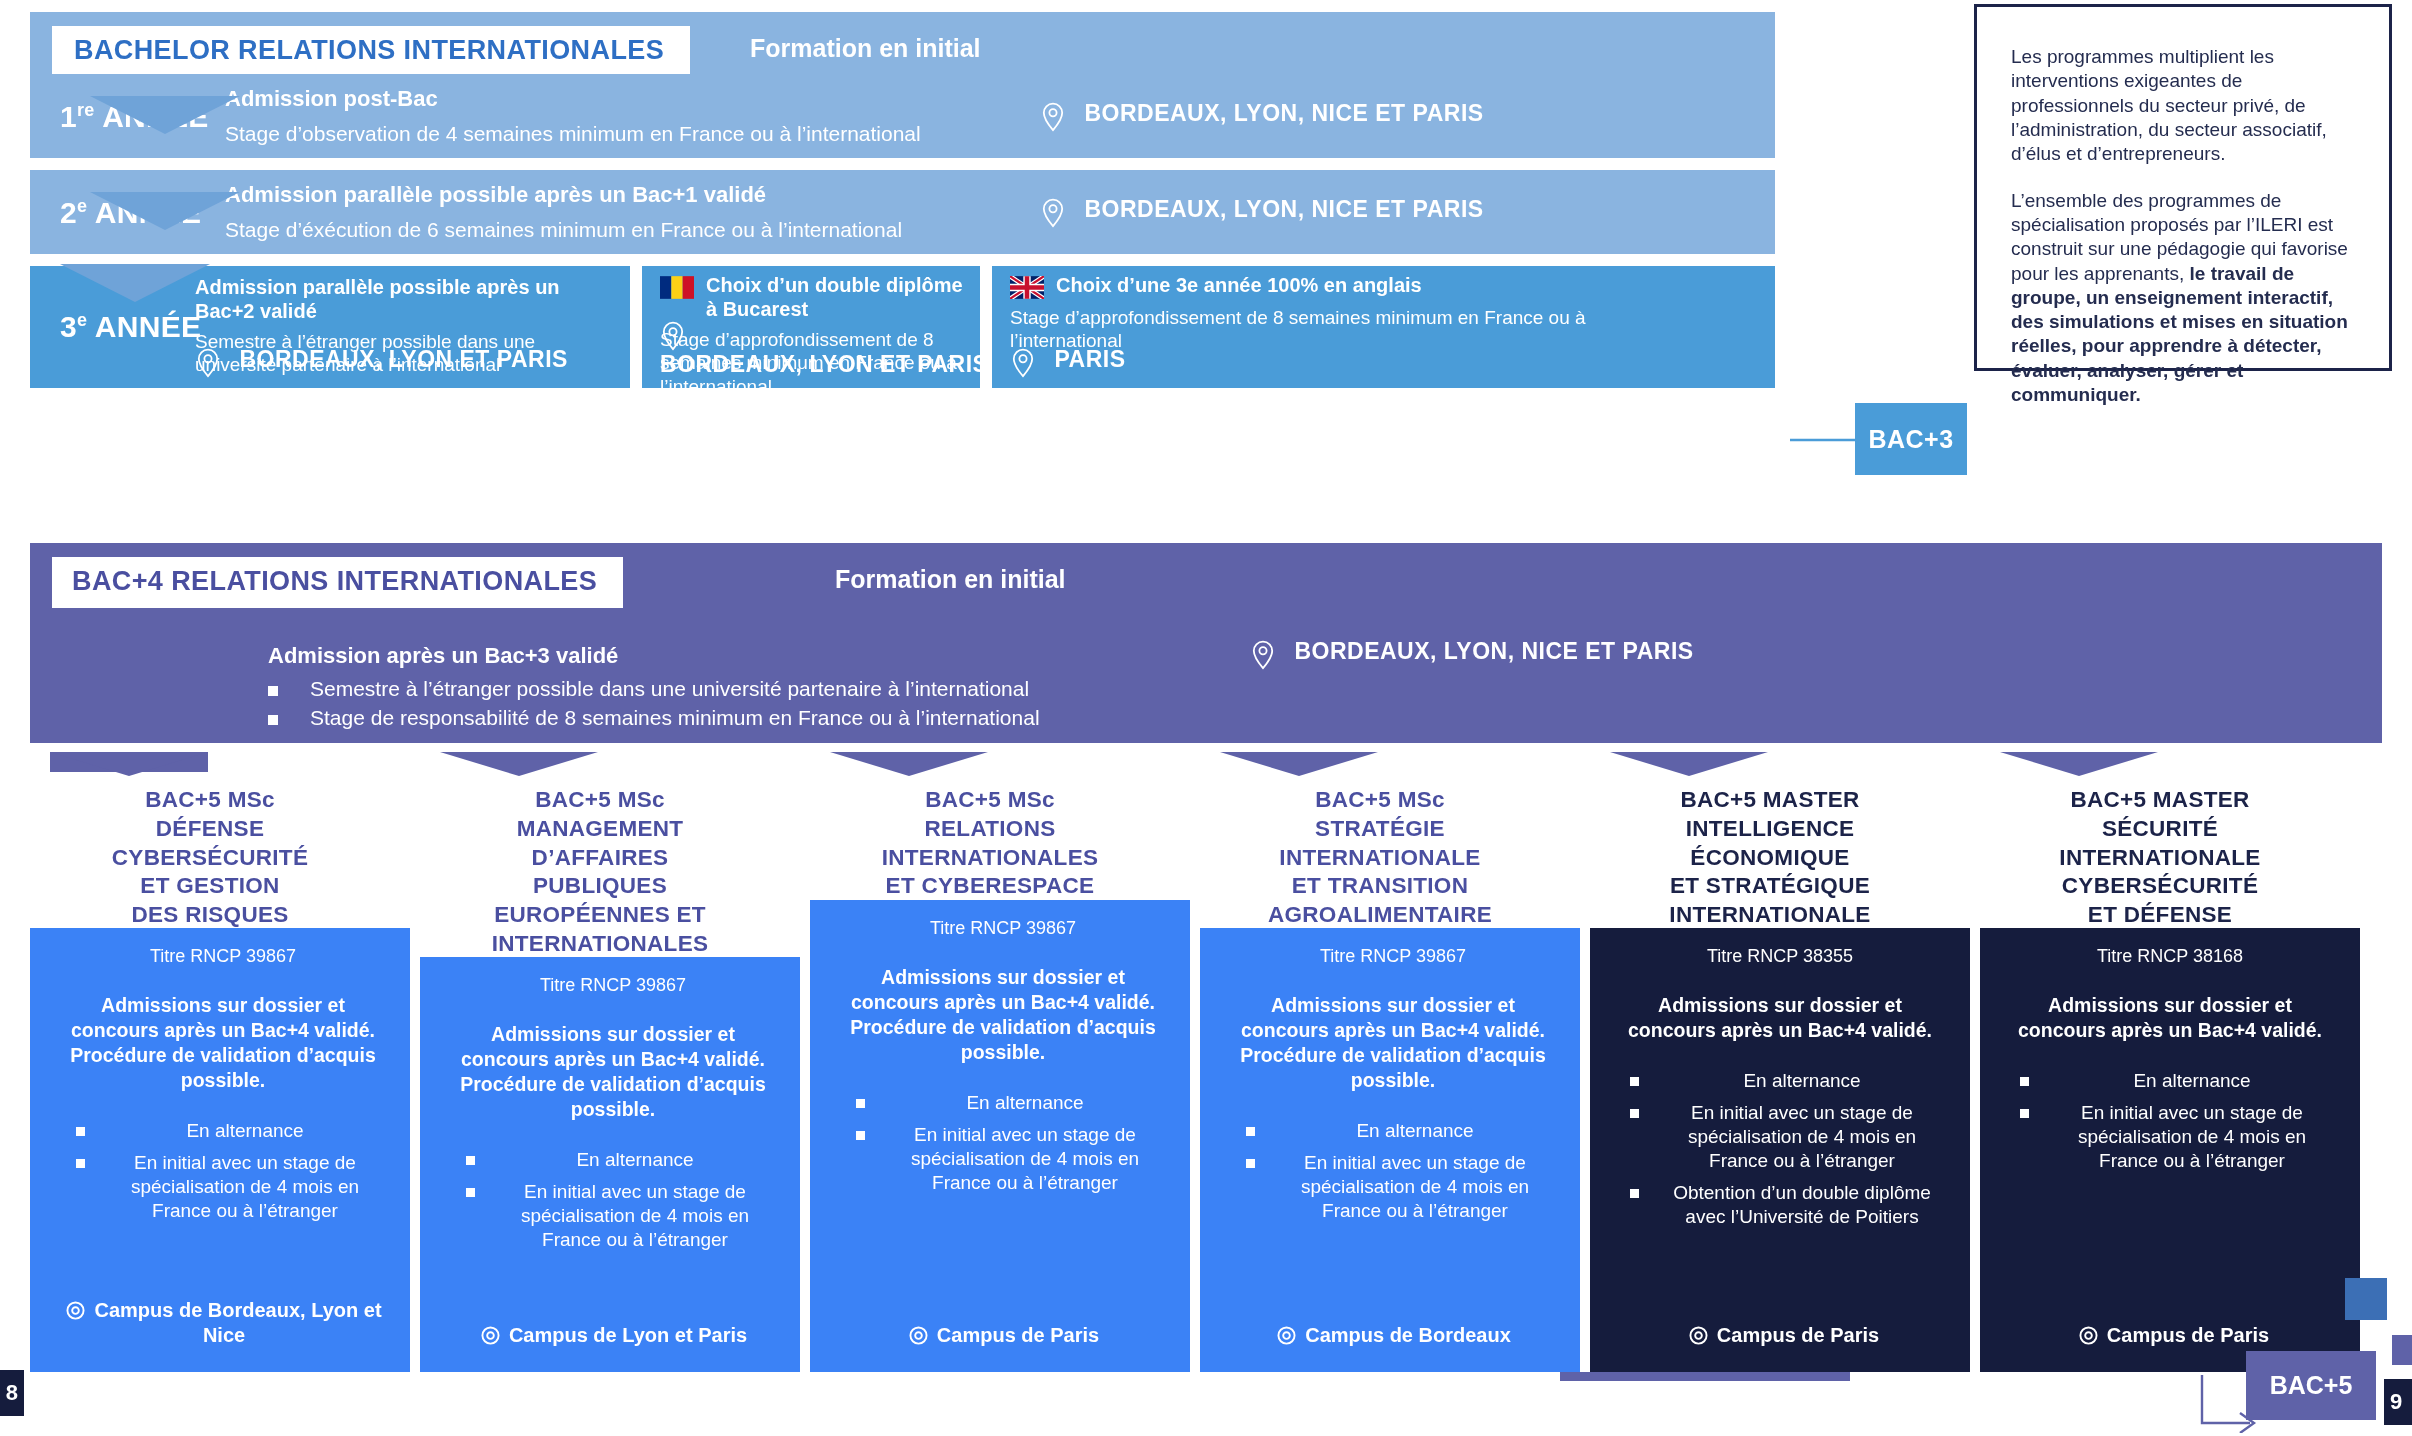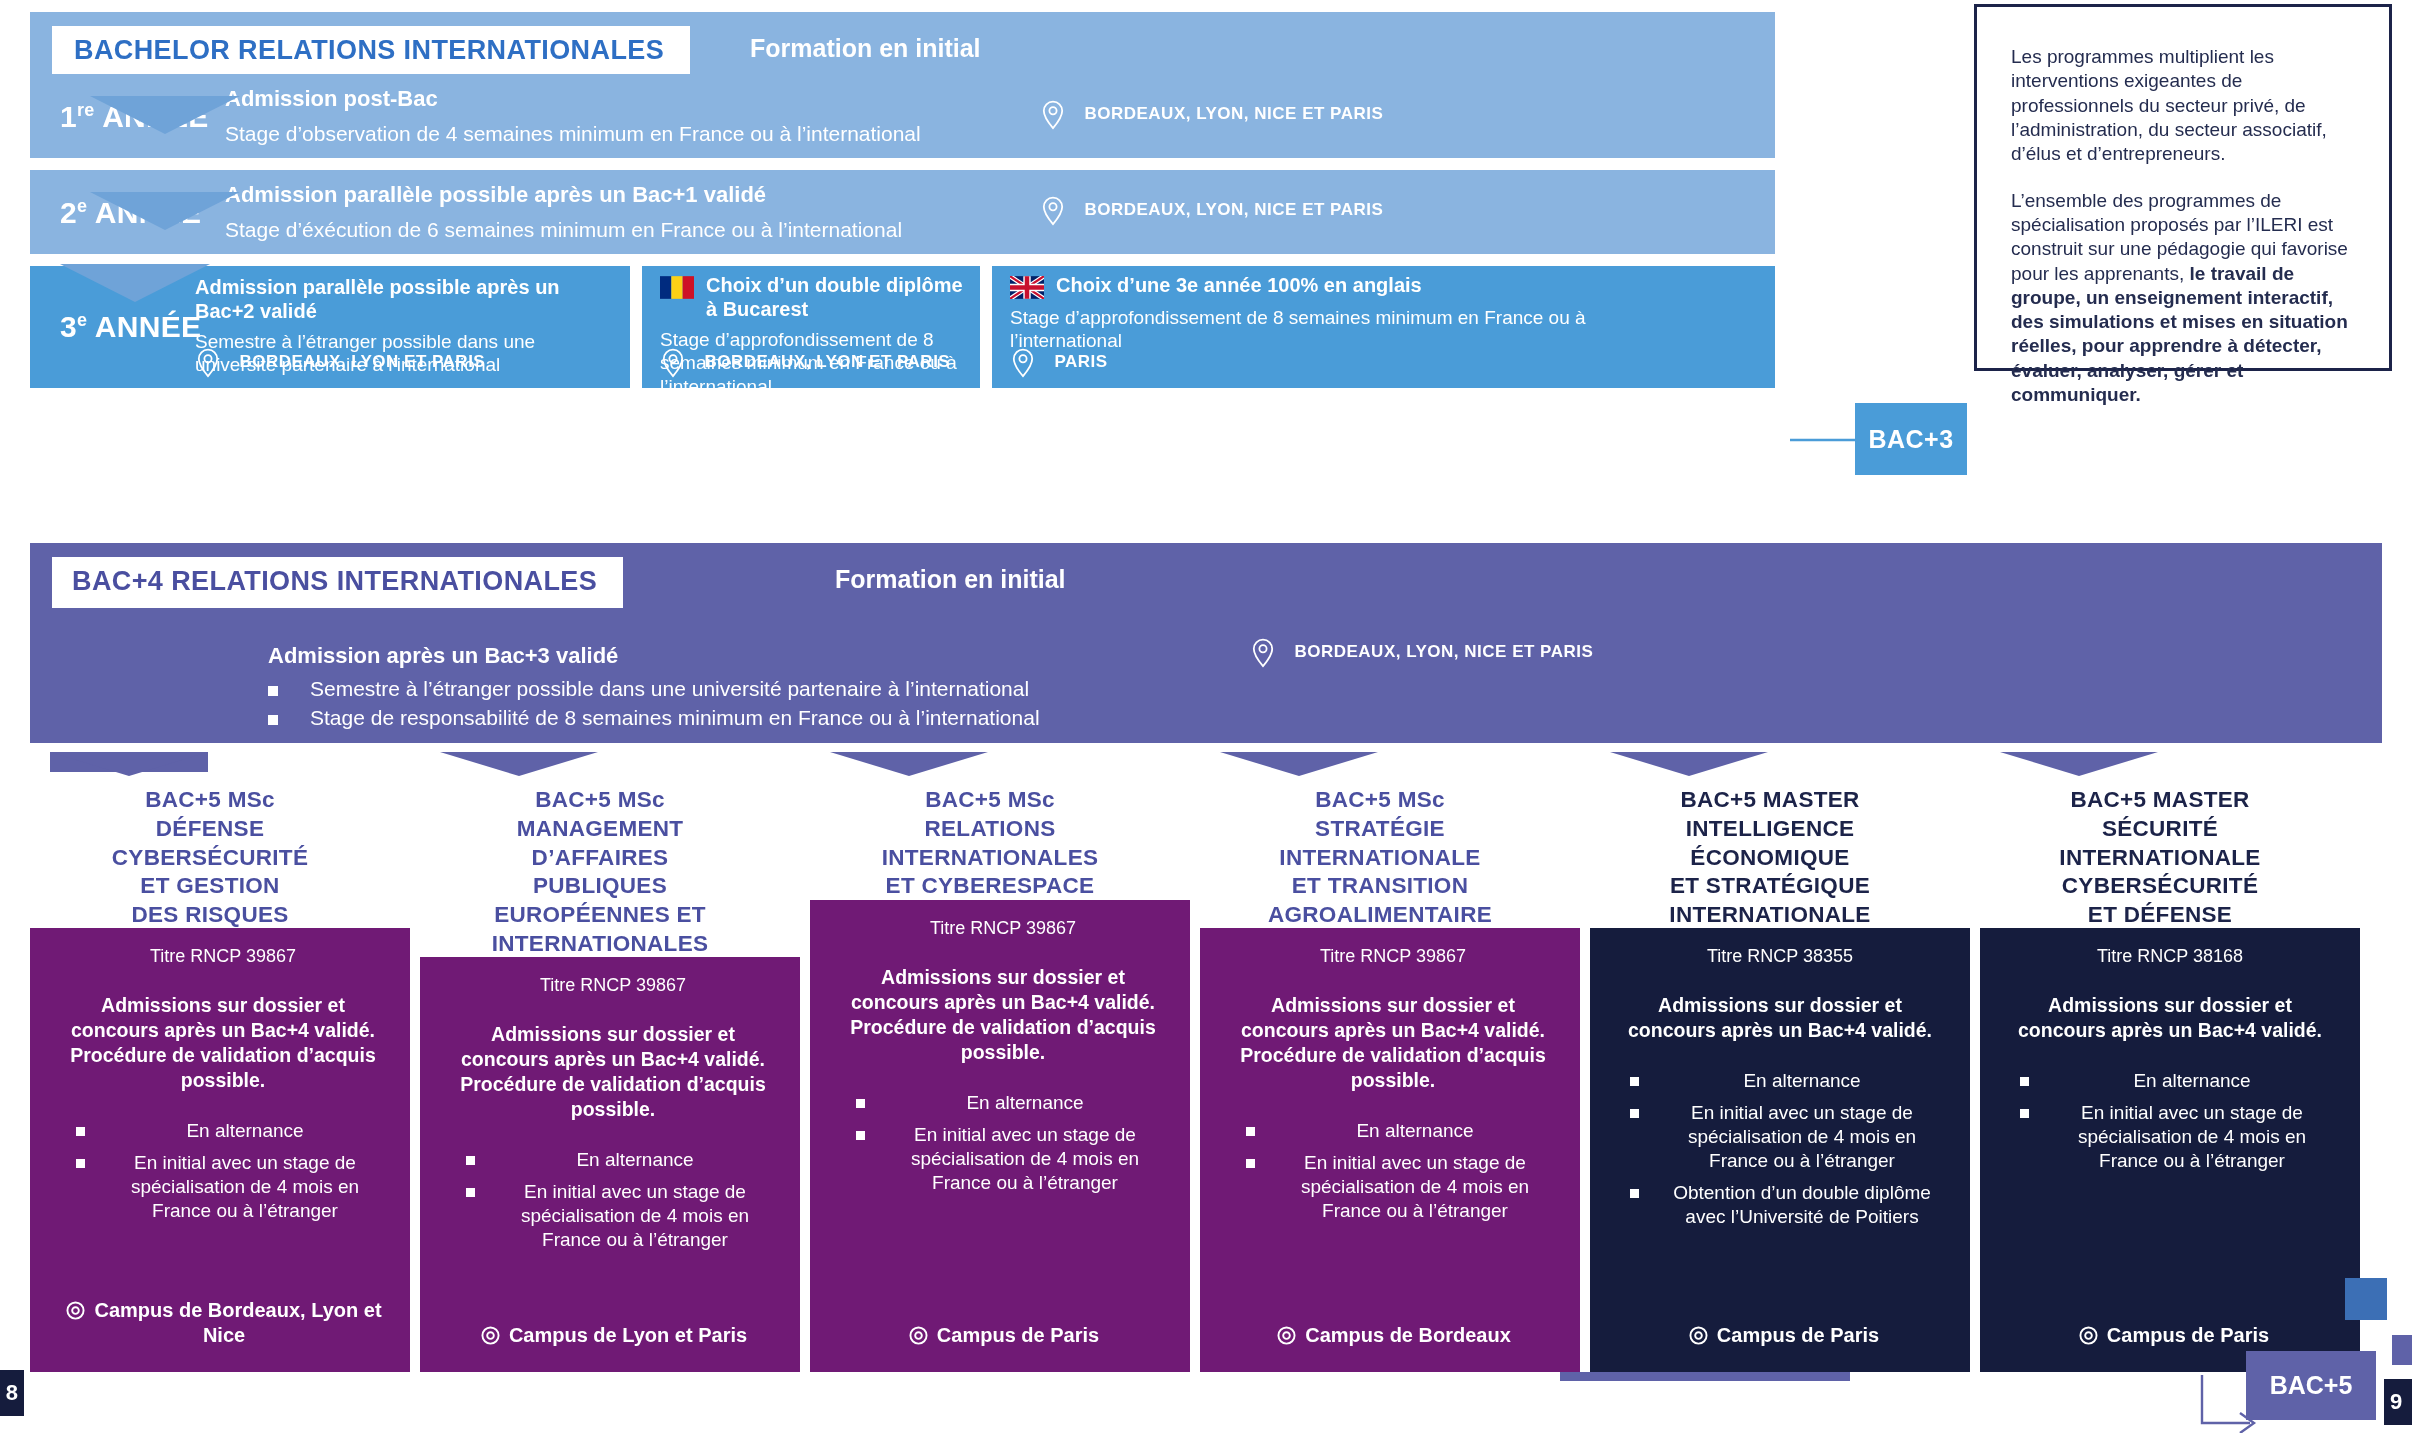--- a/index.html
+++ b/index.html
@@ -30,21 +30,21 @@
   .form-label {
     display: inline-block;
     color: #ffffff;
     font-weight: bold;
     font-size: 25px;
     margin-left: 48px;
     vertical-align: middle;
   }
 
   .loc-line {
-    font-weight: bold; font-size: 17px; color: #fff;
+    font-weight: bold; font-size: 23px; color: #fff;
     letter-spacing: 0.5px; white-space: nowrap;
   }
 
   
   .bachelor { position: absolute; left: 30px; top: 12px; width: 1745px; }
 
   .bach-head {
     background: #8ab4e0; height: 62px; position: relative;
   }
   .bach-head .tag-title { color: #2e6fc4; position: absolute; left: 22px; top: 14px; }
@@ -152,21 +152,21 @@
                    width: 9px; height: 9px; background: #fff; }
   .col .campus {
     position: absolute; left: 22px; bottom: 24px; right: 14px;
     font-weight: bold; font-size: 20px; line-height: 1.25;
   }
   .col .campus .tgt { display: inline-block; width: 19px; height: 19px; margin-right: 9px;
                       vertical-align: -3px; }
 
   
   .purple .titlebox { color: #4a4fa0; }
-  .purple .bodybox, .purple .notch-fill { background: #701a75; padding-left: 28px; }
+  .purple .bodybox, .purple .notch-fill { background: #3b82f6; padding-left: 28px; }
   .purple .notch { background: #5f62a8; }
   
   .navy .titlebox { color: #1c2349; }
   .navy .bodybox { background: #151c3d; }
 
   
   .sq-blue { position: absolute; left: 2345px; top: 1278px; width: 42px; height: 42px; background: #3c6fb5; }
   .sq-peri { position: absolute; left: 2392px; top: 1335px; width: 24px; height: 30px; background: #5f62a8; }
   .bac5-box {
     position: absolute; left: 2246px; top: 1351px; width: 130px; height: 69px;

